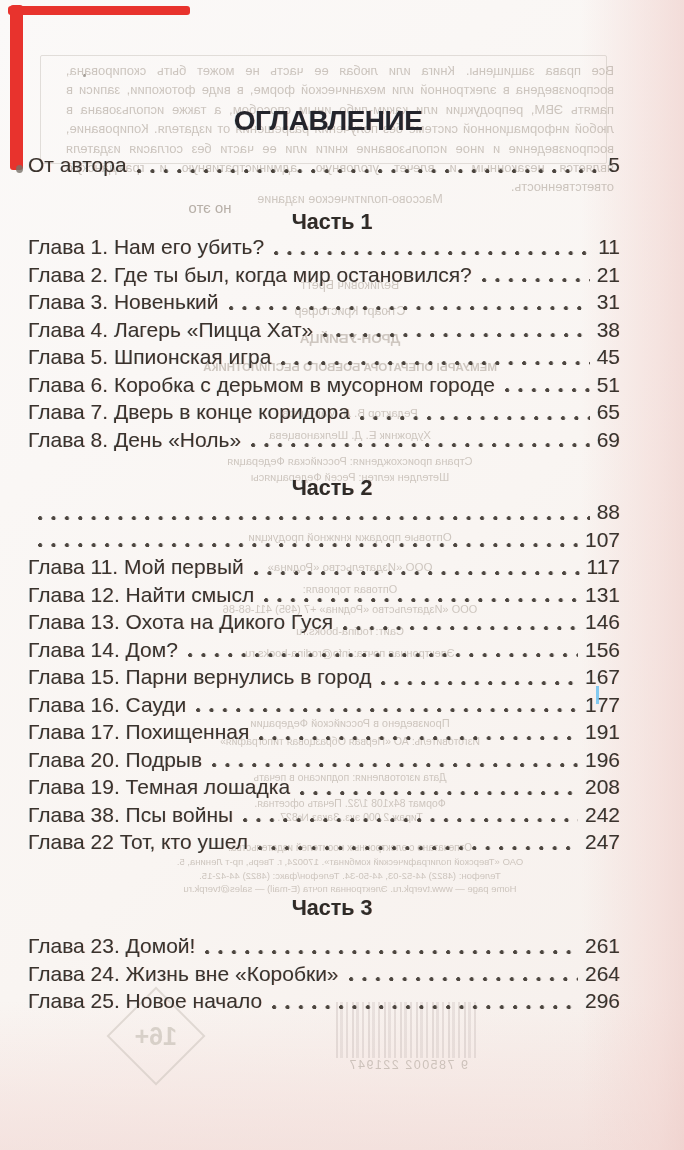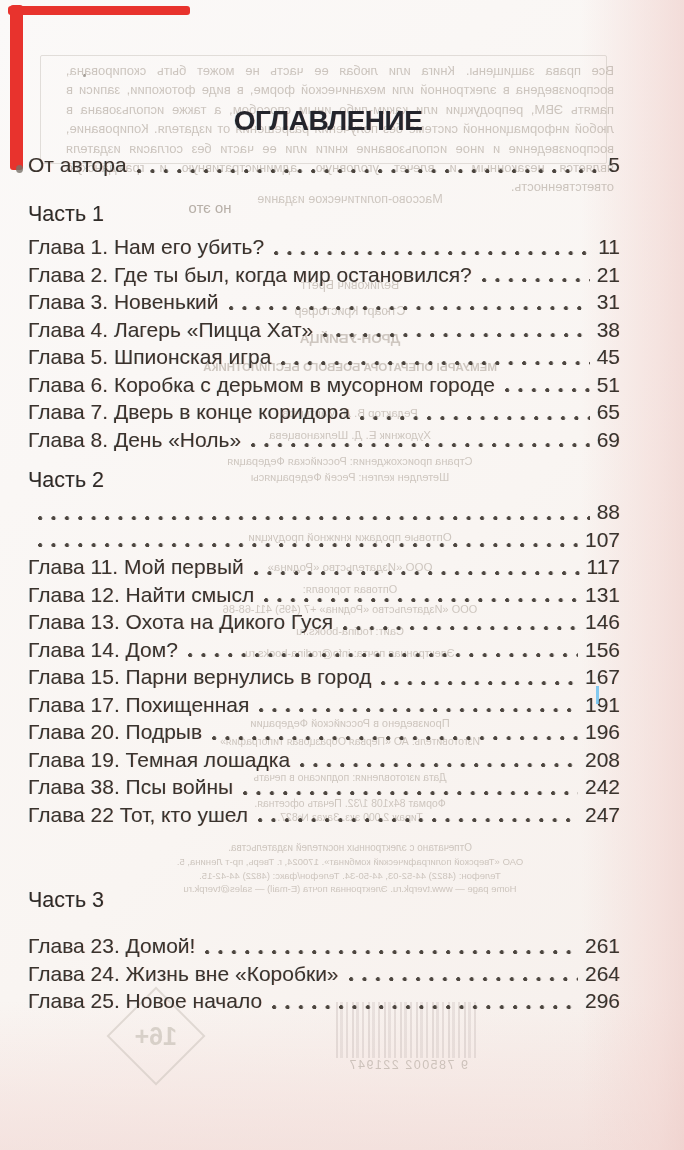--- a/index.html
+++ b/index.html
@@ -59,22 +59,22 @@
   .content{position:absolute;left:28px;top:0;width:592px;z-index:2;
     color:#3a332d;
     text-shadow:.6px 0 0 rgba(255,70,40,.14), -.6px 0 0 rgba(0,150,190,.14);
   }
   h1.title{
     position:absolute;top:99px;left:0;width:100%;margin:4px;
     text-align:center;font-size:28px;line-height:36px;font-weight:bold;
     letter-spacing:-0.5px;color:#23242b;
   }
   h2.part{
-    position:absolute;left:0;width:100%;margin:0;
-    font-size:21.5px;line-height:26px;font-weight:normal;
+    position:absolute;left:0;width:100%;margin:8px;
+    text-align:center;font-size:21.5px;line-height:26px;font-weight:bold;
     color:#2f2b27;
   }
   .p1{top:201px;} .p2{top:467px;} .p3{top:887px;}
   .front-row{position:absolute;left:0;top:151px;width:100%;}
   .list{position:absolute;left:0;width:100%;}
   .l1{top:233px;} .l2{top:498px;} .l3{top:932px;}
   .toc-row{
     display:flex;align-items:baseline;
     height:27.5px;font-size:21px;line-height:27.5px;
   }
@@ -238,20 +238,25 @@
     <span class="leader"></span>
     <span class="num">156</span>
   </div>
 
   <div class="toc-row">
     <span class="lbl">Глава 15. Парни вернулись в город</span>
     <span class="leader"></span>
     <span class="num">167</span>
   </div>
 
+  <div class="toc-row">
+    <span class="lbl">Глава 16. Сауди</span>
+    <span class="leader"></span>
+    <span class="num">177</span>
+  </div>
 
   <div class="toc-row">
     <span class="lbl">Глава 17. Похищенная</span>
     <span class="leader"></span>
     <span class="num">191</span>
   </div>
 
   <div class="toc-row">
     <span class="lbl">Глава 20. Подрыв</span>
     <span class="leader"></span>

